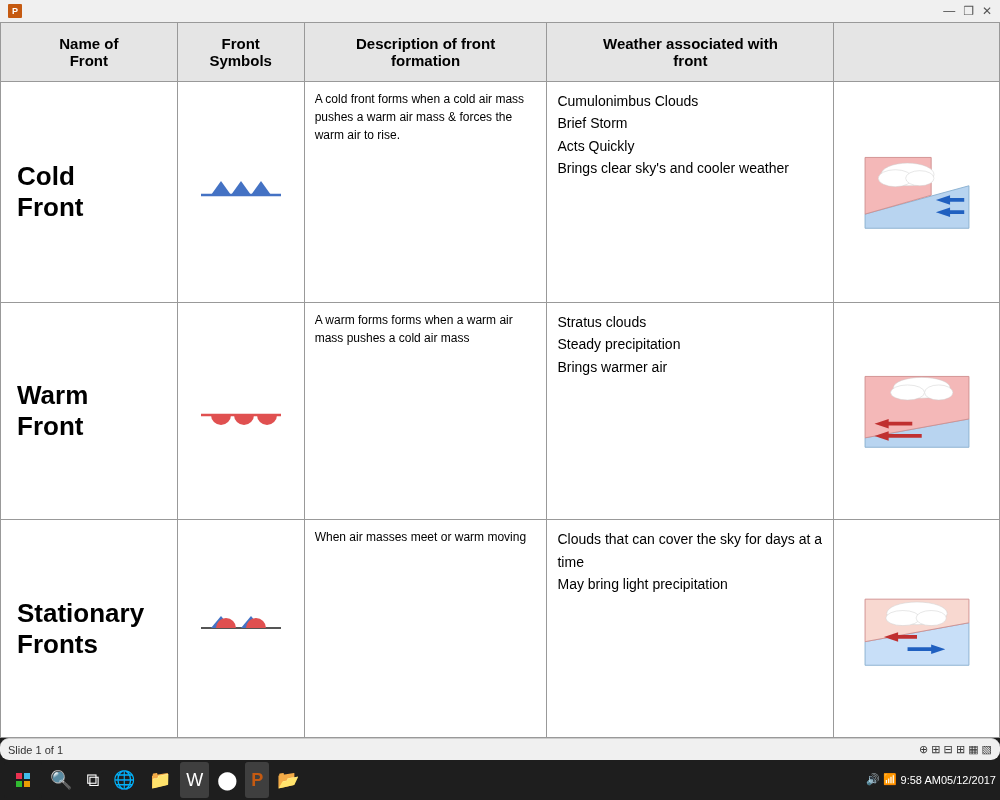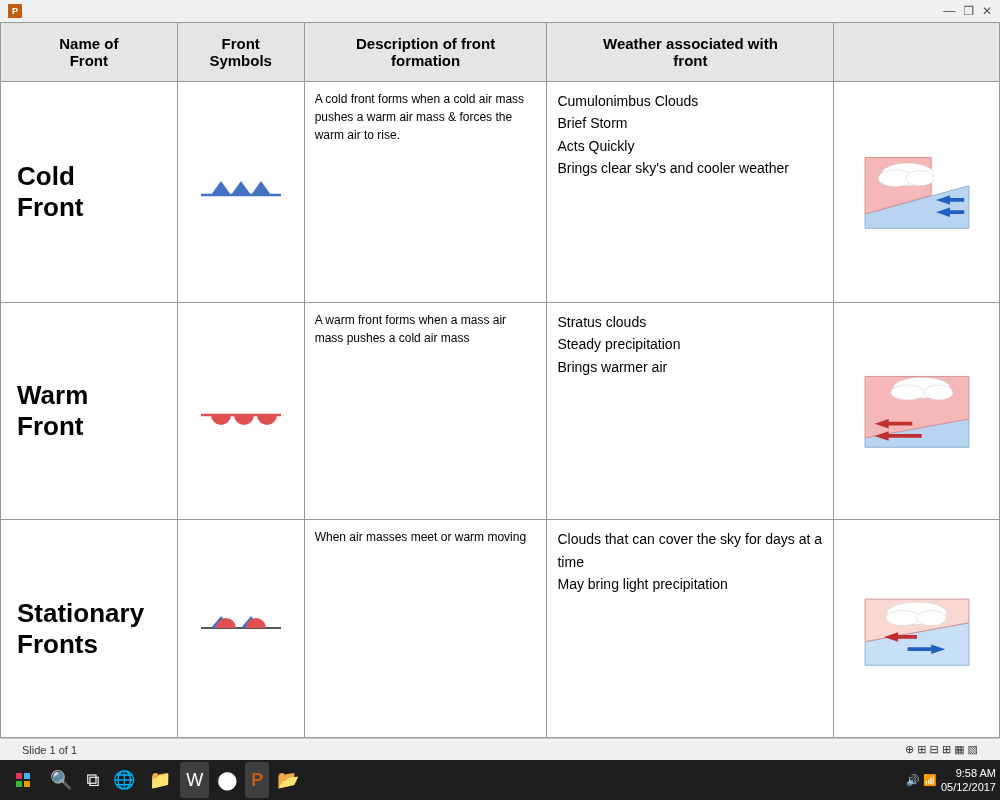--- a/index.html
+++ b/index.html
@@ -116,24 +116,25 @@
       padding: 8px;
     }
 
     
     .status-bar {
       background: #f0f0f0;
       height: 22px;
       display: flex;
       align-items: center;
       justify-content: space-between;
-      padding: 0 22px;
+      padding: 0 8px;
       font-size: 11px;
       color: #333;
       border-top: 1px solid #ccc;
+      border-radius: 9px;
     }
     .status-bar-right {
       display: flex;
       align-items: center;
       gap: 10px;
     }
 
     
     .taskbar {
       background: #1e1e1e;
@@ -161,21 +162,21 @@
     .taskbar-right {
       margin-left: auto;
       display: flex;
       align-items: center;
       gap: 4px;
       color: white;
       font-size: 11px;
     }
     .taskbar-time {
       display: flex;
-      flex-direction: column;
+      flex-direction: row;
       align-items: flex-end;
       line-height: 1.3;
     }
 
     
     .graphic-svg {
       width: 130px;
       height: 85px;
     }
   </style>
@@ -247,21 +248,21 @@
         <td>
           
           <svg width="90" height="30" viewBox="0 0 90 30">
             <line x1="5" y1="20" x2="85" y2="20" stroke="#e05050" stroke-width="2.5"></line>
             <semicircle></semicircle>
             <path d="M15,20 A10,10 0 0,0 35,20" fill="#e05050"></path>
             <path d="M38,20 A10,10 0 0,0 58,20" fill="#e05050"></path>
             <path d="M61,20 A10,10 0 0,0 81,20" fill="#e05050"></path>
           </svg>
         </td>
-        <td>A warm front forms when a mass air mass pushes a cold air mass</td>
+        <td>A warm forms forms when a warm air mass pushes a cold air mass</td>
         <td>
           Stratus clouds<br>
           Steady precipitation<br>
           Brings warmer air
         </td>
         <td>
           <svg class="graphic-svg" viewBox="0 0 130 90">
 
             <polygon points="10,85 120,85 120,55 10,75" fill="#b8d4f0" stroke="#8ab0d0" stroke-width="1"></polygon>
 

